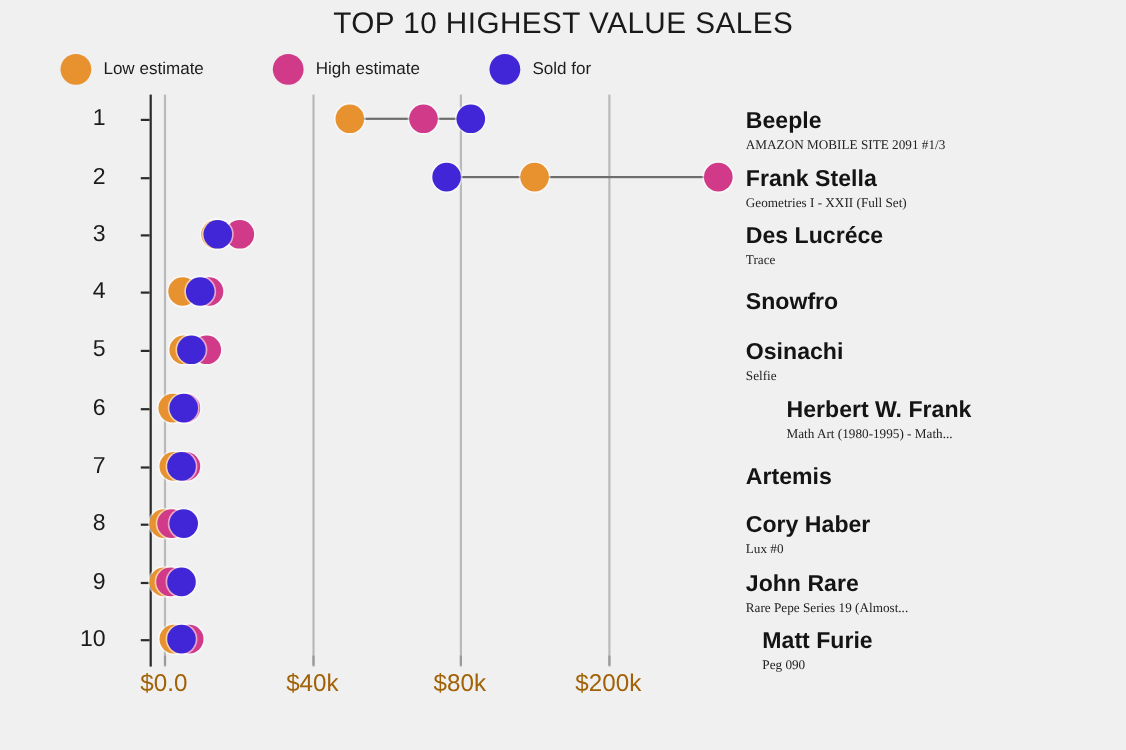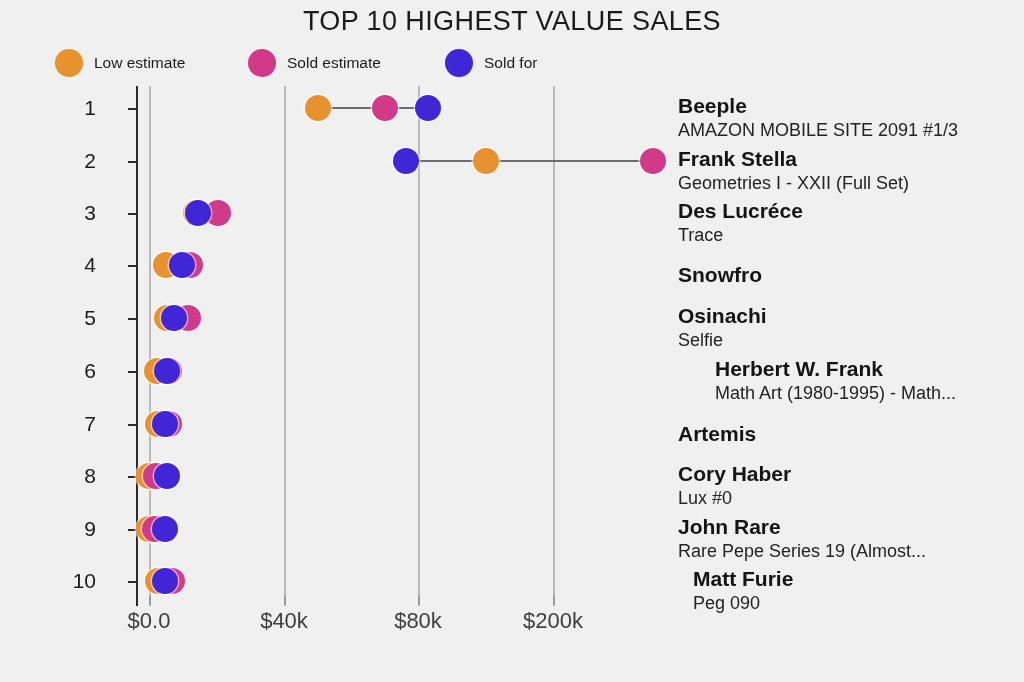--- a/index.html
+++ b/index.html
@@ -102,21 +102,21 @@
     position: absolute;
     width: 2px;
     height: 9px;
     background: #9a9a9a;
     top: 596px;
   }
   .xtick-label {
     position: absolute;
     top: 608px;
     font-size: 22px;
-    color: #404040;
+    color: #a16207;
     transform: translateX(-50%);
     white-space: nowrap;
   }
   
   .row-connector {
     position: absolute;
     height: 2px;
     background: #6d6d6d;
     transform: translateY(-1px);
   }
@@ -141,42 +141,43 @@
     transform: translateY(-50%);
   }
   .artist {
     font-size: 21px;
     color: #141414;
     font-weight: 700;
     line-height: 1.12;
     white-space: nowrap;
   }
   .artwork {
-    font-size: 18px;
+    font-size: 12px;
     color: #232323;
     line-height: 1.2;
     margin-top: 2px;
     white-space: nowrap;
+    font-family: Liberation Serif, serif;
   }
 </style>
 </head>
 <body>
 
 <div id="chart-root">
 
   <div class="chart-title">TOP 10 HIGHEST VALUE SALES</div>
 
   <div class="legend">
       <div class="legend-entry" style="left: -1px;">
         <span class="legend-dot" style="background: rgb(232, 145, 47);"></span>
         <span class="legend-label">Low estimate</span>
       </div>
       <div class="legend-entry" style="left: 192px;">
         <span class="legend-dot" style="background: rgb(209, 58, 137);"></span>
-        <span class="legend-label">Sold estimate</span>
+        <span class="legend-label">High estimate</span>
       </div>
       <div class="legend-entry" style="left: 389px;">
         <span class="legend-dot" style="background: rgb(64, 38, 214);"></span>
         <span class="legend-label">Sold for</span>
       </div>
     </div>
 
   <div class="plot">
       <div class="gridline" style="left: 149px;"></div>
       <div class="xtick-mark" style="left: 149px;"></div>

